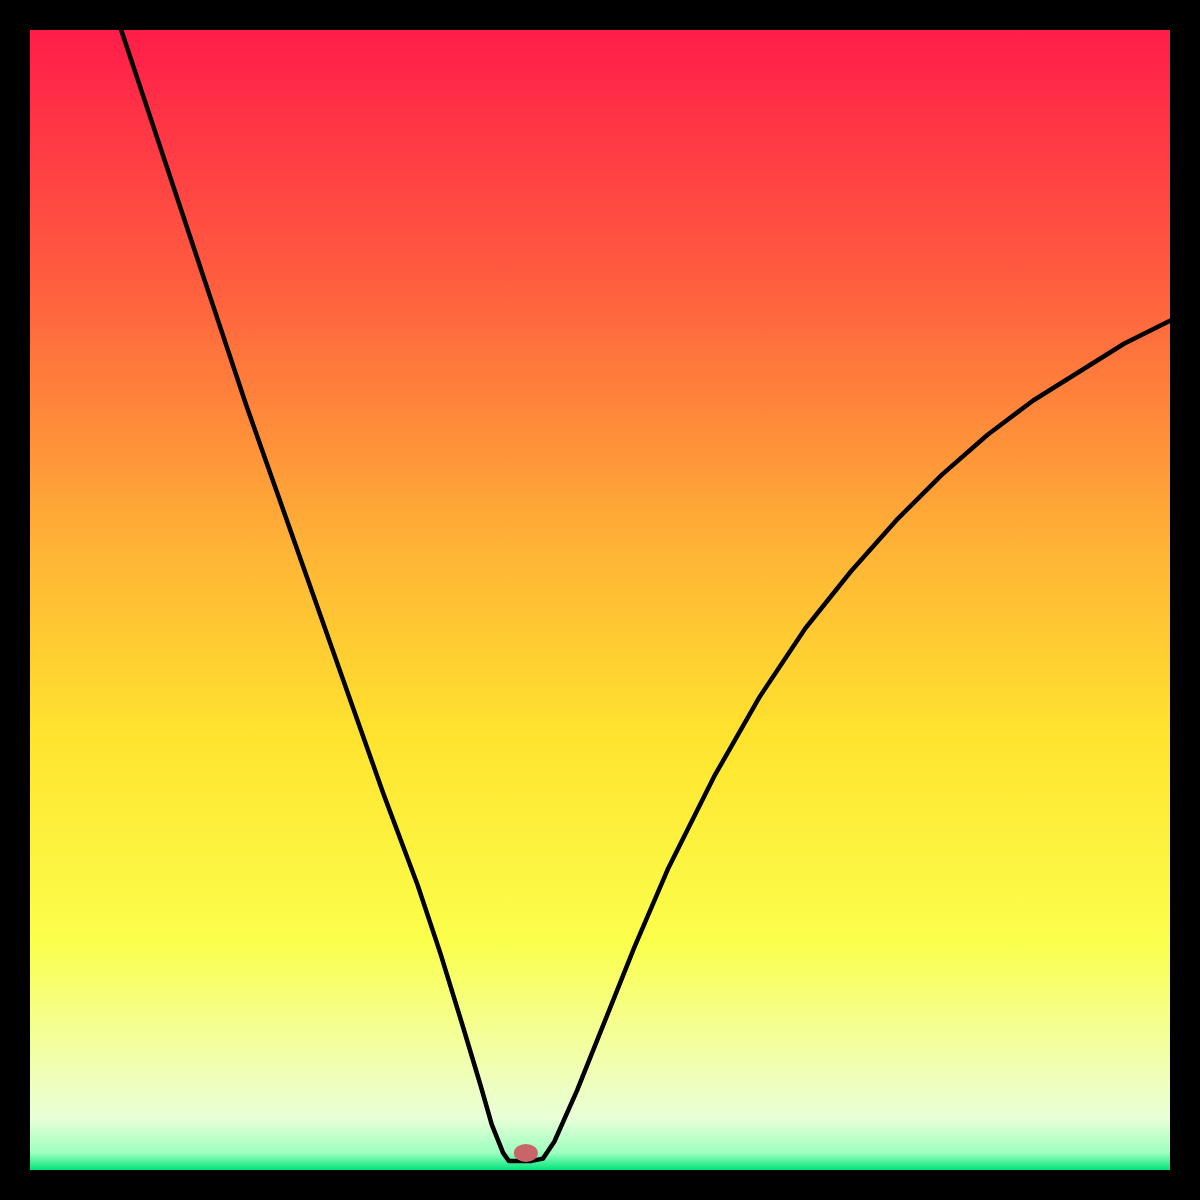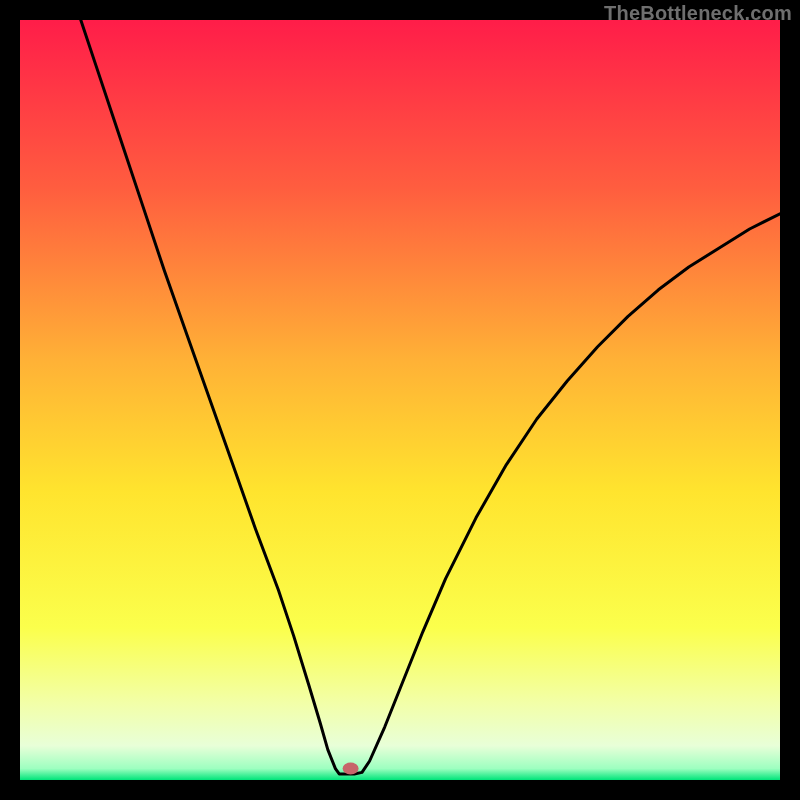--- a/index.html
+++ b/index.html
@@ -32,21 +32,20 @@
     font-size: 20px;
     font-weight: 600;
     letter-spacing: 0.2px;
     user-select: none;
   }
 </style>
 </head>
 <body>
 
 <div class="frame">
-  <div class="watermark">TheBottleneck.com</div>
   <svg class="plot" viewBox="0 0 760 760" preserveAspectRatio="none">
     <defs>
       <linearGradient id="bg-grad" x1="0" y1="0" x2="0" y2="1">
           <stop offset="0%" stop-color="#ff1d49"></stop>
           <stop offset="22%" stop-color="#ff5d3f"></stop>
           <stop offset="45%" stop-color="#ffb236"></stop>
           <stop offset="62%" stop-color="#ffe42e"></stop>
           <stop offset="80%" stop-color="#fbff4c"></stop>
           <stop offset="90%" stop-color="#f2ffa9"></stop>
           <stop offset="95.5%" stop-color="#e8ffd8"></stop>

